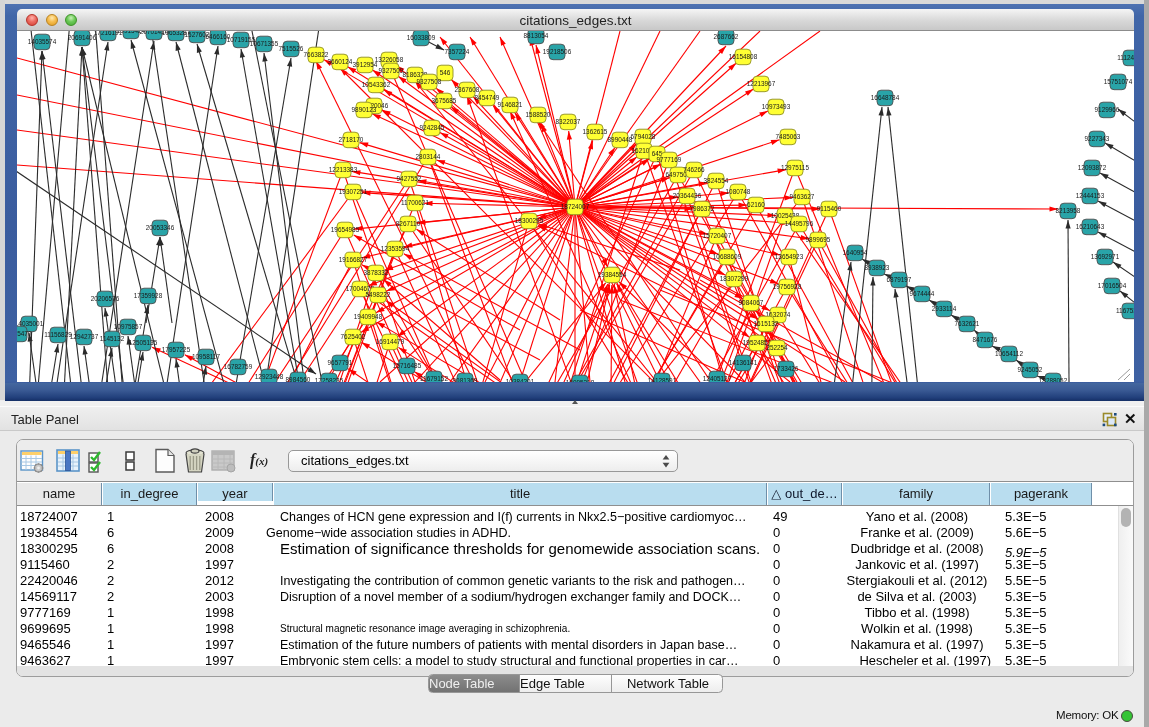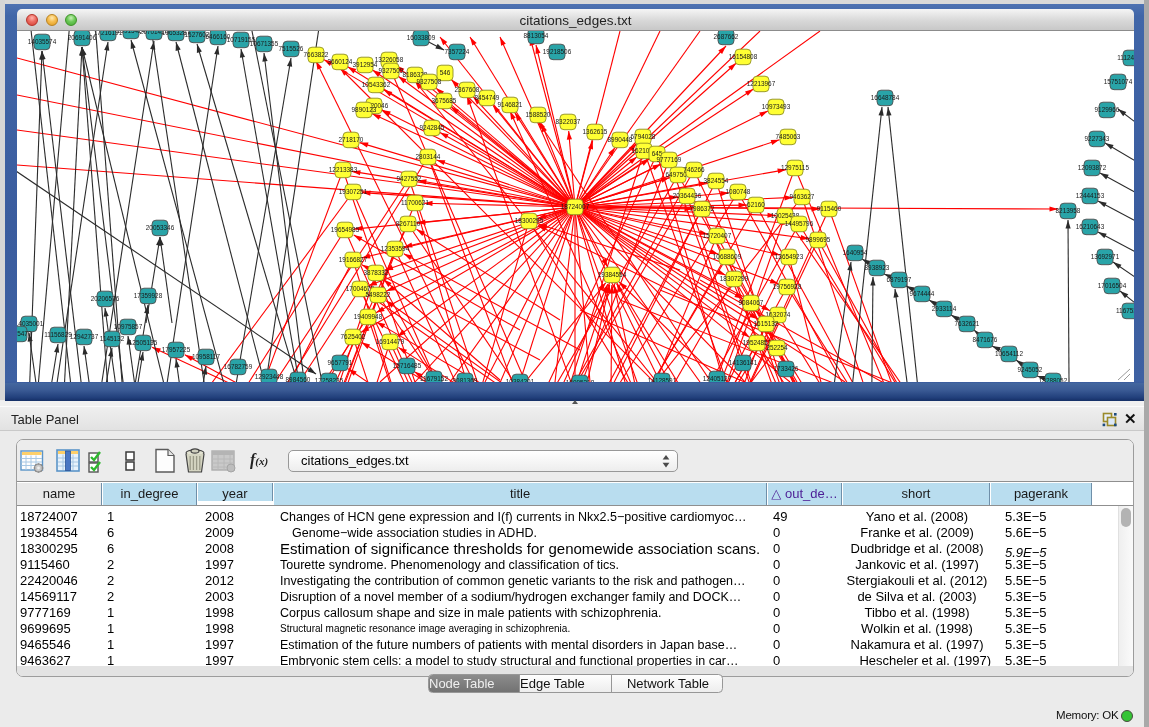--- a/index.html
+++ b/index.html
@@ -1066,59 +1066,58 @@
   <svg class="abs" style="left:372px;top:3px" width="10" height="15">
       <path d="M5 1 L8.4 5.6 L1.6 5.6 Z" fill="#4a4a4a"></path>
       <path d="M5 13.4 L8.4 8.8 L1.6 8.8 Z" fill="#4a4a4a"></path>
     </svg>
 </div>
 
 <div style="position:absolute;left:17px;top:483px;width:85px;height:22px;background:#e9e9e9;border-right:1px solid #6f8fa9;line-height:22px;text-align:center;font-size:13px;color:#1a1a1a">name</div>
 <div style="position:absolute;left:103px;top:483px;width:94px;height:22px;background:#b9ddef;border-right:1px solid #6f8fa9;line-height:22px;text-align:center;font-size:13px;color:#1a1a1a">in_degree</div>
 <div style="position:absolute;left:198px;top:483px;width:75px;height:18px;background:#b9ddef;border-right:1px solid #6f8fa9;line-height:22px;text-align:center;font-size:13px;color:#1a1a1a">year</div>
 <div style="position:absolute;left:274px;top:483px;width:493px;height:22px;background:#b9ddef;border-right:1px solid #6f8fa9;line-height:22px;text-align:center;font-size:13px;color:#1a1a1a">title</div>
-<div style="position:absolute;left:768px;top:483px;width:74px;height:24px;background:#b9ddef;border-right:1px solid #6f8fa9;line-height:22px;text-align:center;font-size:13px;color:#4c1d95">△ out_de…</div>
-<div style="position:absolute;left:843px;top:483px;width:147px;height:22px;background:#b9ddef;border-right:1px solid #6f8fa9;line-height:22px;text-align:center;font-size:13px;color:#1a1a1a">short</div>
+<div style="position:absolute;left:768px;top:483px;width:74px;height:24px;background:#b9ddef;border-right:1px solid #6f8fa9;line-height:22px;text-align:center;font-size:13px;color:#0f172a">△ out_de…</div>
+<div style="position:absolute;left:843px;top:483px;width:147px;height:22px;background:#b9ddef;border-right:1px solid #6f8fa9;line-height:22px;text-align:center;font-size:13px;color:#1a1a1a">family</div>
 <div style="position:absolute;left:991px;top:483px;width:101px;height:22px;background:#b9ddef;border-right:1px solid #6f8fa9;line-height:22px;text-align:center;font-size:13px;color:#1a1a1a">pagerank</div>
 <div class="abs" style="left:1093px;top:483px;width:40px;height:22px;background:#fff"></div>
 <div class="abs" style="left:17px;top:505px;width:1116px;height:1px;background:#8f8f8f"></div>
 
 <div class="abs" style="left:17px;top:506px;width:1116px;height:160px;background:#fff;overflow:hidden"></div>
 <div style="position:absolute;left:0;top:509px;width:1133px;height:16px;line-height:16px;font-size:13px;color:#000">
     <div style="position:absolute;left:20px;top:0;width:83px;white-space:nowrap;overflow:hidden;">18724007</div>
     <div style="position:absolute;left:107px;top:0;width:91px;white-space:nowrap;overflow:hidden;">1</div>
     <div style="position:absolute;left:205px;top:0;width:69px;white-space:nowrap;overflow:hidden;">2008</div>
     <div style="position:absolute;left:280px;top:0;width:488px;white-space:nowrap;overflow:hidden;font-size:12.5px;">Changes of HCN gene expression and I(f) currents in Nkx2.5−positive cardiomyoc…</div>
     <div style="position:absolute;left:773px;top:0;width:70px;white-space:nowrap;overflow:hidden;">49</div>
     <div style="position:absolute;left:843px;top:0;width:148px;text-align:center">Yano et al. (2008)</div>
     <div style="position:absolute;left:1005px;top:0;width:88px;white-space:nowrap;overflow:hidden;">5.3E−5</div>
   </div>
 <div style="position:absolute;left:0;top:525px;width:1133px;height:16px;line-height:16px;font-size:13px;color:#000">
     <div style="position:absolute;left:20px;top:0;width:83px;white-space:nowrap;overflow:hidden;">19384554</div>
     <div style="position:absolute;left:107px;top:0;width:91px;white-space:nowrap;overflow:hidden;">6</div>
     <div style="position:absolute;left:205px;top:0;width:69px;white-space:nowrap;overflow:hidden;">2009</div>
-    <div style="position:absolute;left:292px;top:0;width:488px;white-space:nowrap;overflow:hidden;font-size:12.5px;">Genome−wide association studies in ADHD.</div>
+    <div style="position:absolute;left:266px;top:0;width:488px;white-space:nowrap;overflow:hidden;font-size:12.5px;">Genome−wide association studies in ADHD.</div>
     <div style="position:absolute;left:773px;top:0;width:70px;white-space:nowrap;overflow:hidden;">0</div>
     <div style="position:absolute;left:843px;top:0;width:148px;text-align:center">Franke et al. (2009)</div>
     <div style="position:absolute;left:1005px;top:0;width:88px;white-space:nowrap;overflow:hidden;">5.6E−5</div>
   </div>
 <div style="position:absolute;left:0;top:541px;width:1133px;height:16px;line-height:16px;font-size:13px;color:#000">
     <div style="position:absolute;left:20px;top:0;width:83px;white-space:nowrap;overflow:hidden;">18300295</div>
     <div style="position:absolute;left:107px;top:0;width:91px;white-space:nowrap;overflow:hidden;">6</div>
     <div style="position:absolute;left:205px;top:0;width:69px;white-space:nowrap;overflow:hidden;">2008</div>
     <div style="position:absolute;left:280px;top:0;width:488px;white-space:nowrap;overflow:hidden;font-size:15px;">Estimation of significance thresholds for genomewide association scans.</div>
     <div style="position:absolute;left:773px;top:0;width:70px;white-space:nowrap;overflow:hidden;">0</div>
     <div style="position:absolute;left:843px;top:0;width:148px;text-align:center">Dudbridge et al. (2008)</div>
     <div style="position:absolute;left:1005px;top:4px;width:88px;white-space:nowrap;overflow:hidden;font-style:italic;">5.9E−5</div>
   </div>
 <div style="position:absolute;left:0;top:557px;width:1133px;height:16px;line-height:16px;font-size:13px;color:#000">
     <div style="position:absolute;left:20px;top:0;width:83px;white-space:nowrap;overflow:hidden;">9115460</div>
     <div style="position:absolute;left:107px;top:0;width:91px;white-space:nowrap;overflow:hidden;">2</div>
     <div style="position:absolute;left:205px;top:0;width:69px;white-space:nowrap;overflow:hidden;">1997</div>
-    <div style="position:absolute;left:280px;top:0;width:488px;white-space:nowrap;overflow:hidden;font-size:12.5px;">Tourette syndrome. Phenomenology and classification of tics.</div>
     <div style="position:absolute;left:773px;top:0;width:70px;white-space:nowrap;overflow:hidden;">0</div>
     <div style="position:absolute;left:843px;top:0;width:148px;text-align:center">Jankovic et al. (1997)</div>
     <div style="position:absolute;left:1005px;top:0;width:88px;white-space:nowrap;overflow:hidden;">5.3E−5</div>
   </div>
 <div style="position:absolute;left:0;top:573px;width:1133px;height:16px;line-height:16px;font-size:13px;color:#000">
     <div style="position:absolute;left:20px;top:0;width:83px;white-space:nowrap;overflow:hidden;">22420046</div>
     <div style="position:absolute;left:107px;top:0;width:91px;white-space:nowrap;overflow:hidden;">2</div>
     <div style="position:absolute;left:205px;top:0;width:69px;white-space:nowrap;overflow:hidden;">2012</div>
     <div style="position:absolute;left:280px;top:0;width:488px;white-space:nowrap;overflow:hidden;font-size:12.5px;">Investigating the contribution of common genetic variants to the risk and pathogen…</div>
     <div style="position:absolute;left:773px;top:0;width:70px;white-space:nowrap;overflow:hidden;">0</div>
@@ -1131,21 +1130,20 @@
     <div style="position:absolute;left:205px;top:0;width:69px;white-space:nowrap;overflow:hidden;">2003</div>
     <div style="position:absolute;left:280px;top:0;width:488px;white-space:nowrap;overflow:hidden;font-size:12.5px;">Disruption of a novel member of a sodium/hydrogen exchanger family and DOCK…</div>
     <div style="position:absolute;left:773px;top:0;width:70px;white-space:nowrap;overflow:hidden;">0</div>
     <div style="position:absolute;left:843px;top:0;width:148px;text-align:center">de Silva et al. (2003)</div>
     <div style="position:absolute;left:1005px;top:0;width:88px;white-space:nowrap;overflow:hidden;">5.3E−5</div>
   </div>
 <div style="position:absolute;left:0;top:605px;width:1133px;height:16px;line-height:16px;font-size:13px;color:#000">
     <div style="position:absolute;left:20px;top:0;width:83px;white-space:nowrap;overflow:hidden;">9777169</div>
     <div style="position:absolute;left:107px;top:0;width:91px;white-space:nowrap;overflow:hidden;">1</div>
     <div style="position:absolute;left:205px;top:0;width:69px;white-space:nowrap;overflow:hidden;">1998</div>
-    <div style="position:absolute;left:280px;top:0;width:488px;white-space:nowrap;overflow:hidden;font-size:12.5px;">Corpus callosum shape and size in male patients with schizophrenia.</div>
     <div style="position:absolute;left:773px;top:0;width:70px;white-space:nowrap;overflow:hidden;">0</div>
     <div style="position:absolute;left:843px;top:0;width:148px;text-align:center">Tibbo et al. (1998)</div>
     <div style="position:absolute;left:1005px;top:0;width:88px;white-space:nowrap;overflow:hidden;">5.3E−5</div>
   </div>
 <div style="position:absolute;left:0;top:621px;width:1133px;height:16px;line-height:16px;font-size:13px;color:#000">
     <div style="position:absolute;left:20px;top:0;width:83px;white-space:nowrap;overflow:hidden;">9699695</div>
     <div style="position:absolute;left:107px;top:0;width:91px;white-space:nowrap;overflow:hidden;">1</div>
     <div style="position:absolute;left:205px;top:0;width:69px;white-space:nowrap;overflow:hidden;">1998</div>
     <div style="position:absolute;left:280px;top:0;width:488px;white-space:nowrap;overflow:hidden;font-size:10px;">Structural magnetic resonance image averaging in schizophrenia.</div>
     <div style="position:absolute;left:773px;top:0;width:70px;white-space:nowrap;overflow:hidden;">0</div>

